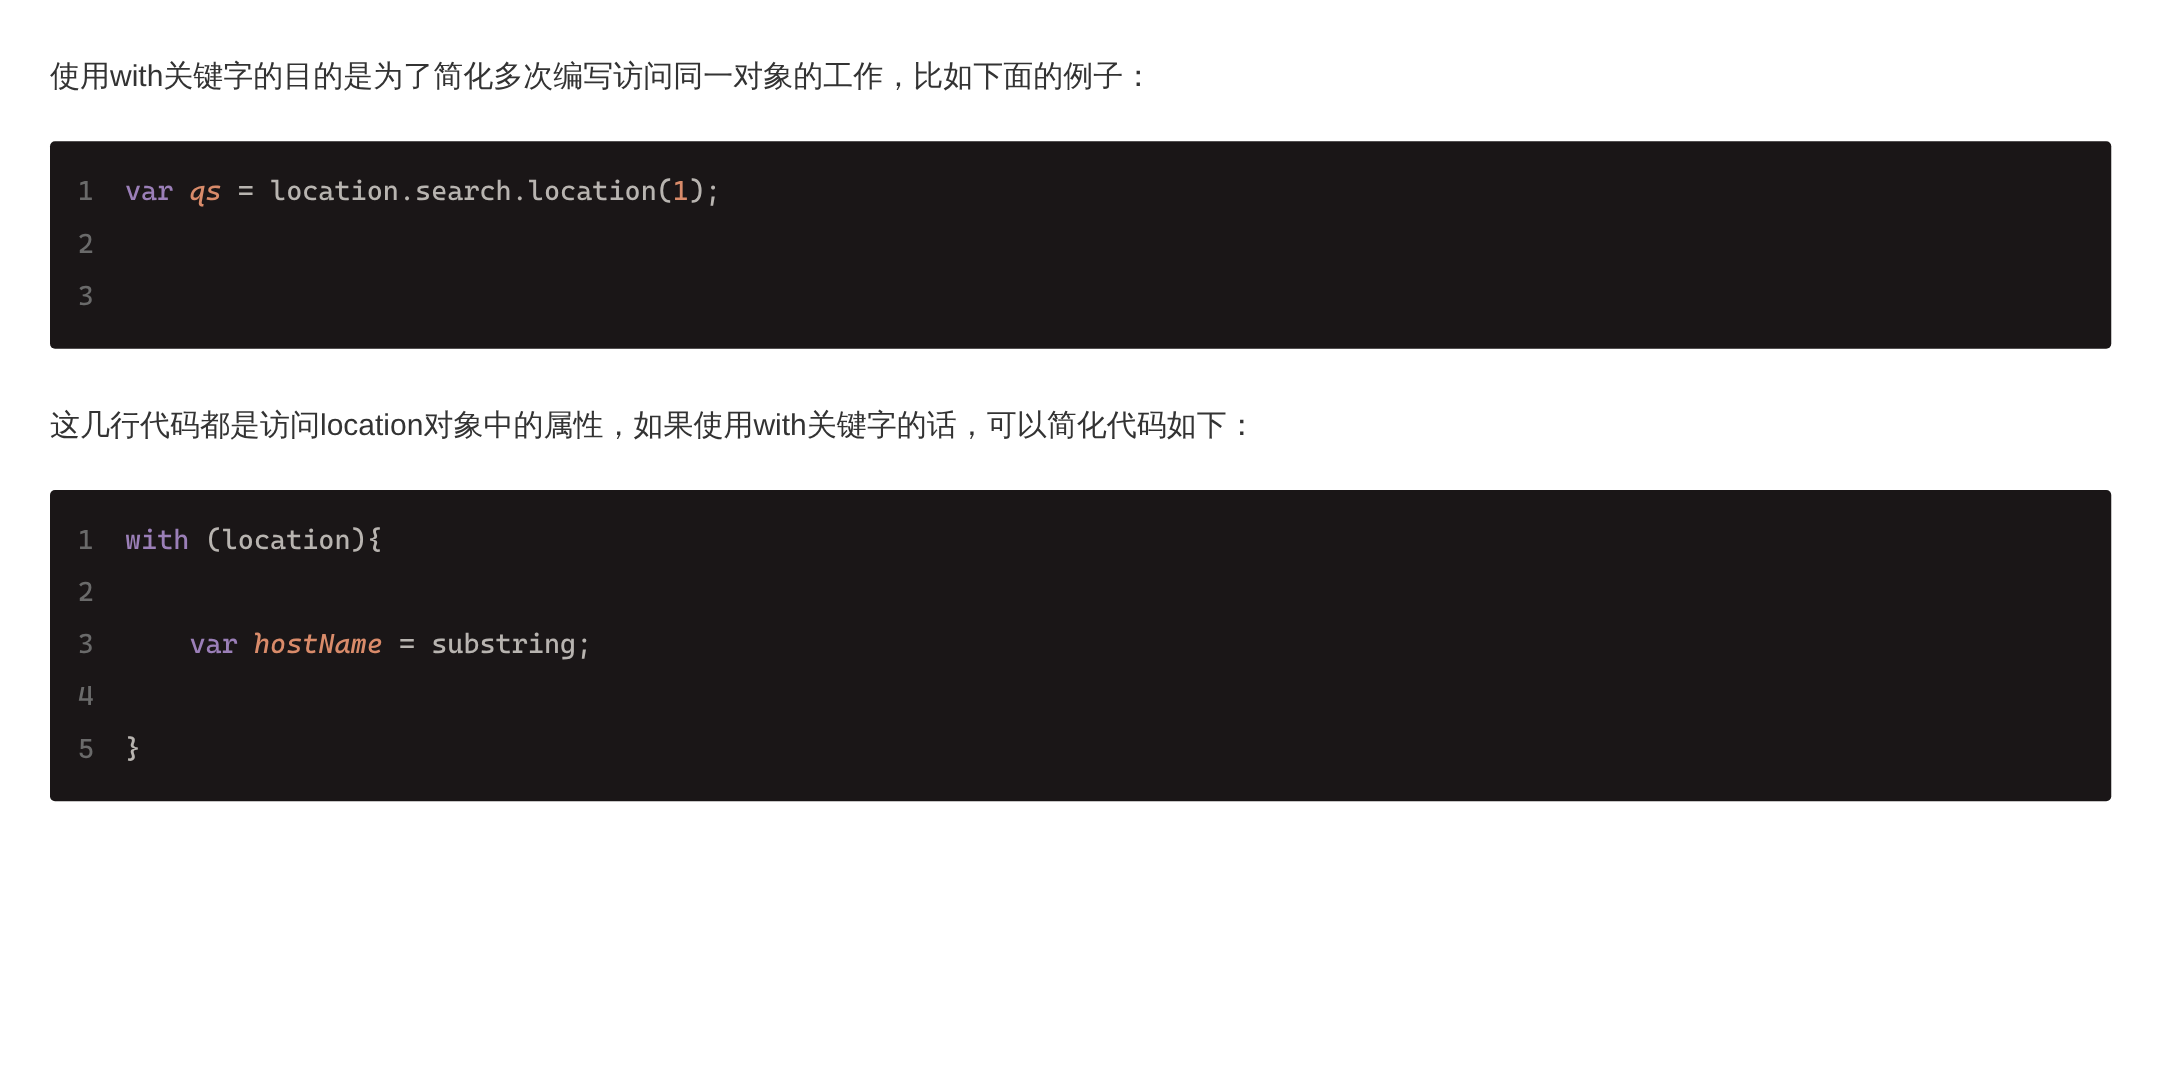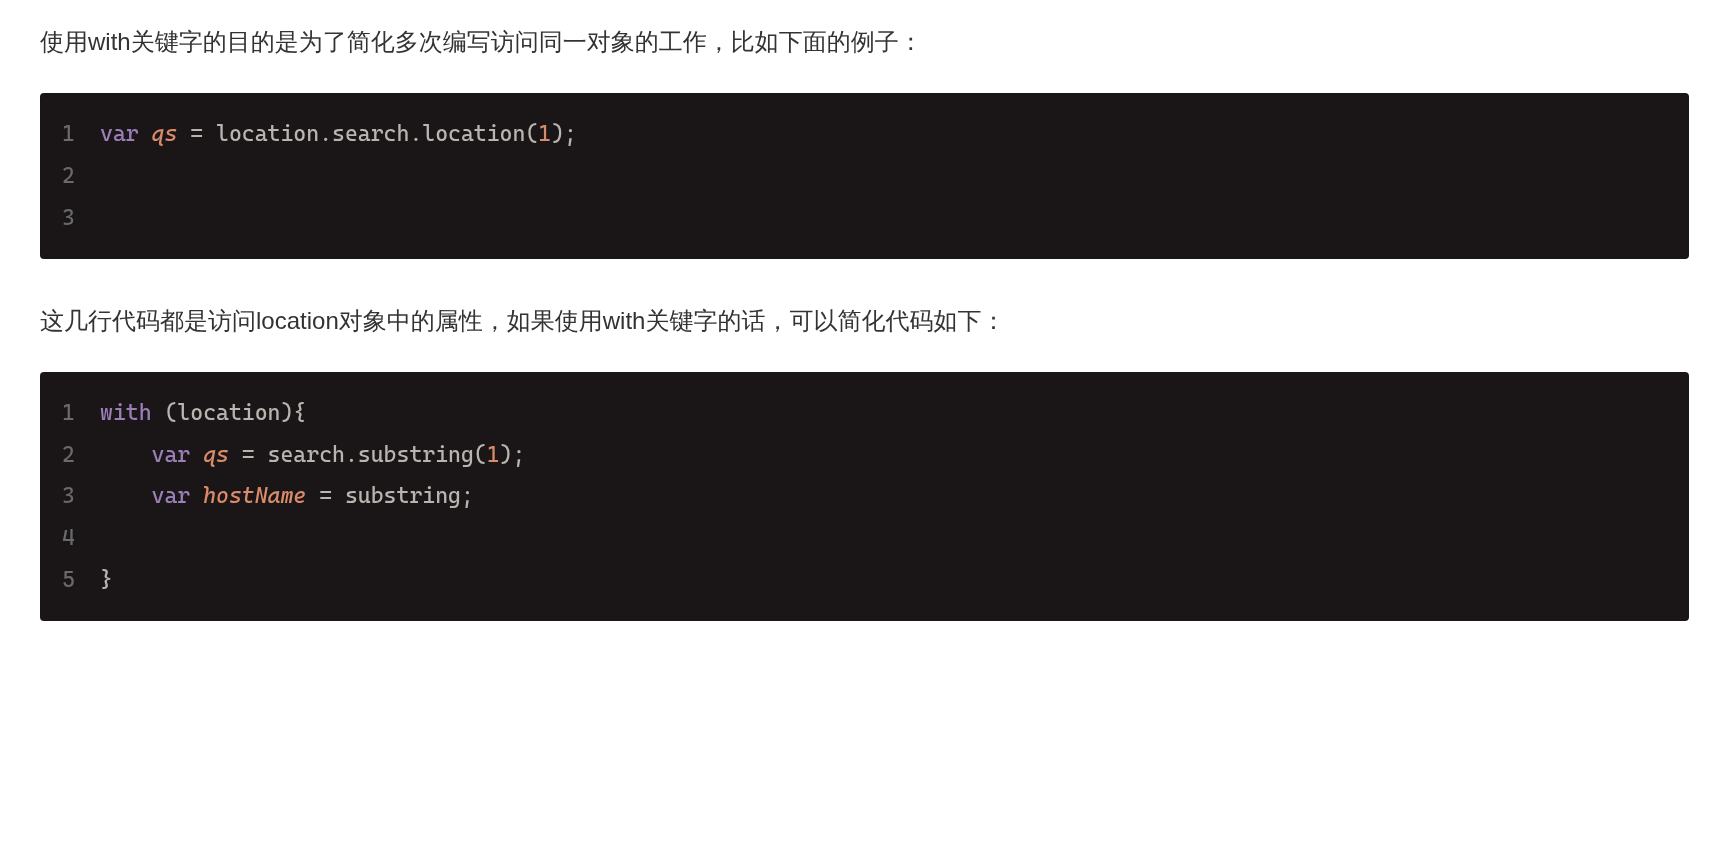--- a/index.html
+++ b/index.html
@@ -11,20 +11,21 @@
       font-family: -apple-system, BlinkMacSystemFont, "Segoe UI", "PingFang SC", "Hiragino Sans GB", "Microsoft YaHei", sans-serif;
       background: #ffffff;
       padding: 20px 40px;
       max-width: 1729px;
     }
     .paragraph {
       font-size: 24px;
       color: #333333;
       line-height: 1.8;
       margin-bottom: 30px;
+      margin-top: 20px;
     }
     .code-block {
       background: #1a1617;
       border-radius: 4px;
       padding: 20px 0;
       margin-bottom: 40px;
       font-family: "SF Mono", Monaco, "Cascadia Code", "Roboto Mono", Consolas, "Courier New", monospace;
       font-size: 22px;
       line-height: 1.9;
     }
@@ -79,21 +80,20 @@
 
 <p class="paragraph">这几行代码都是访问location对象中的属性，如果使用with关键字的话，可以简化代码如下：</p>
 
 <div class="code-block" id="cb2">
     <div class="code-line">
       <span class="line-number">1</span>
       <span class="code-content"><span class="keyword">with</span><span class="punctuation"> (location){</span></span>
     </div>
     <div class="code-line">
       <span class="line-number">2</span>
-      <span class="code-content"><span>    </span><span class="keyword">var</span><span> </span><span class="variable">qs</span><span class="punctuation"> = search.substring(</span><span class="number">1</span><span class="punctuation">);</span></span>
     </div>
     <div class="code-line">
       <span class="line-number">3</span>
       <span class="code-content"><span>    </span><span class="keyword">var</span><span> </span><span class="variable">hostName</span><span class="punctuation"> = substring;</span></span>
     </div>
     <div class="code-line">
       <span class="line-number">4</span>
     </div>
     <div class="code-line">
       <span class="line-number">5</span>

